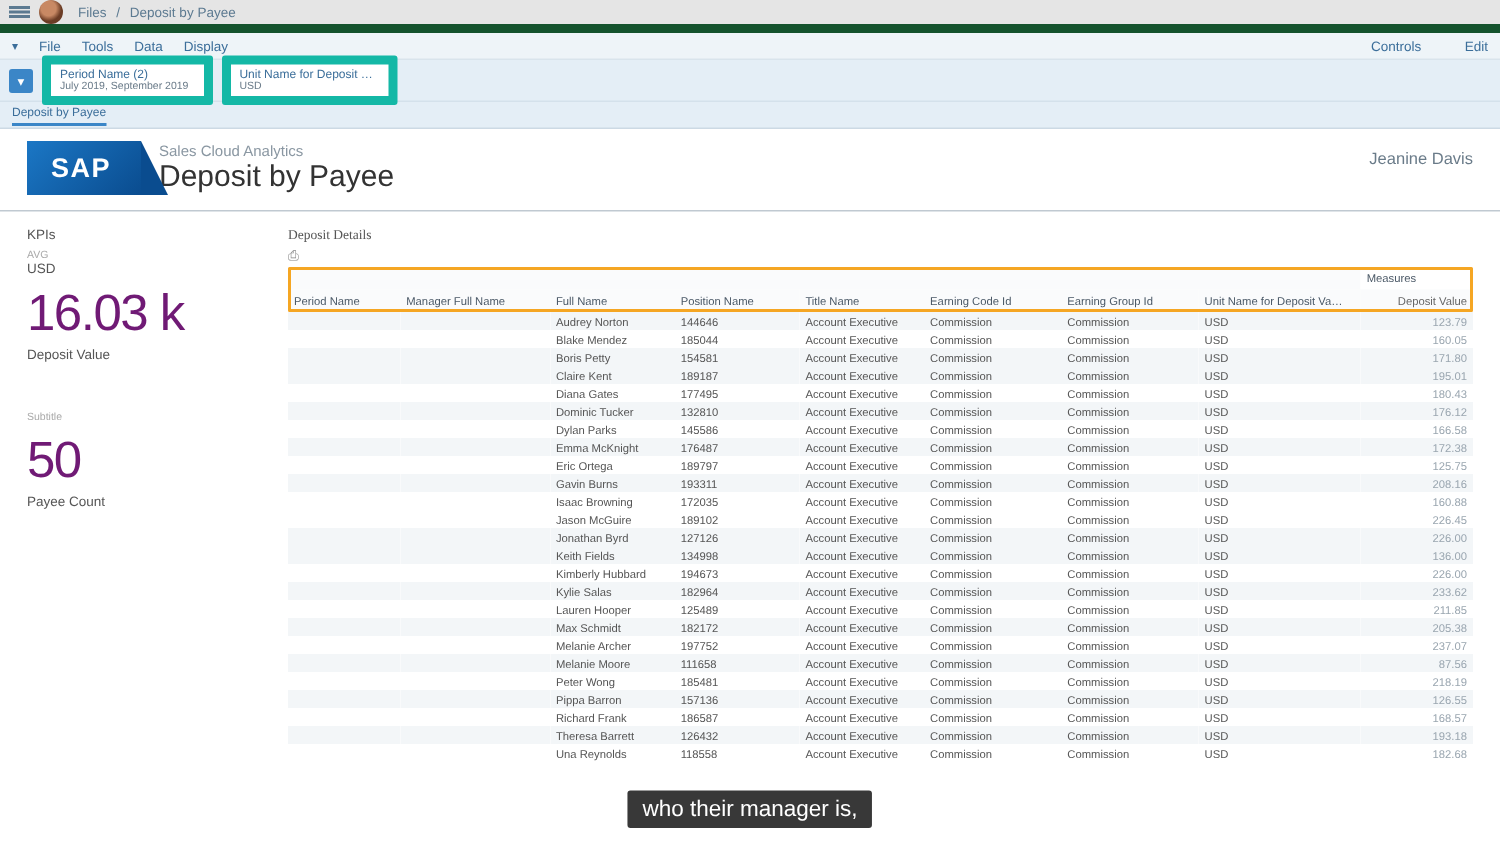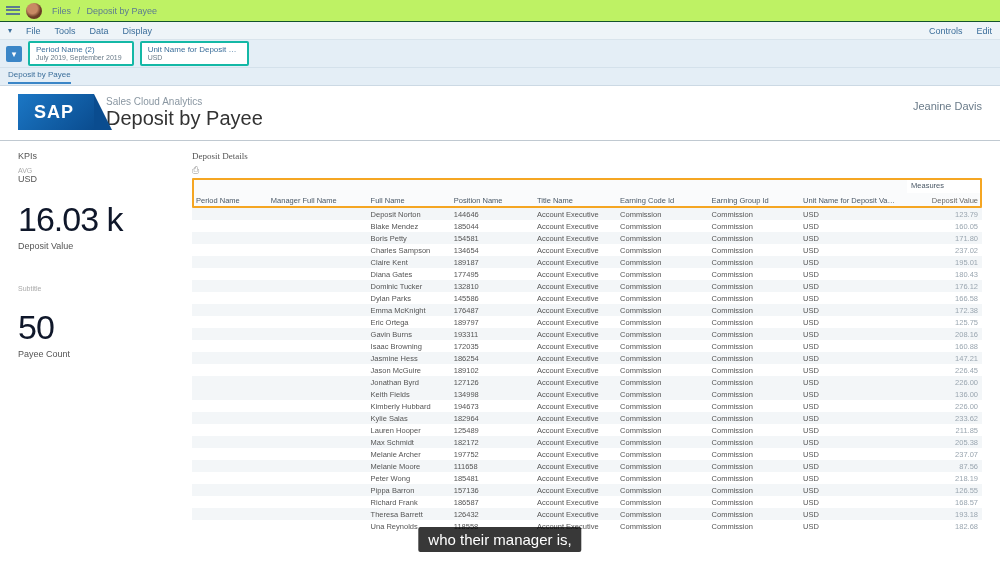--- a/index.html
+++ b/index.html
@@ -1,34 +1,34 @@
 <!DOCTYPE html>
 <html><head>
 <meta charset="utf-8">
 <style>
 * { margin:0; padding:0; box-sizing:border-box; font-family:Arial,Helvetica,sans-serif; }
 body { background:#fff; width:1000px; height:562px; overflow:hidden; position:relative; font-size:9px; color:#333; }
 
 
-.topbar { height:22px; background:#bef264; display:flex; align-items:center; padding:0 6px; border-bottom:1px solid #14532d; }
+.topbar { height:22px; background:#e5e5e5; display:flex; align-items:center; padding:0 6px; border-bottom:6px solid #14532d; }
 .hamburger { width:14px; height:14px; margin-right:6px; display:flex; flex-direction:column; justify-content:space-around; padding:2px 0; }
 .hamburger span{ height:2px; background:#5c7a91; display:block; }
 .avatar { width:16px; height:16px; border-radius:50%; background:radial-gradient(circle at 40% 35%, #c88964 35%, #6b3c25 60%); margin-right:10px; }
 .crumb { color:#5c7a91; }
 .crumb .sep{ margin:0 4px; }
 
 
 .menubar { height:18px; background:#eef4f8; display:flex; align-items:center; padding:0 8px; gap:14px; color:#3b6e9a; border-bottom:1px solid #d9e4ec;}
-.menubar .right { margin-left:auto; display:flex; gap:14px;align-items:center; }
+.menubar .right { margin-left:auto; display:flex; gap:29px;align-items:center; }
 .chev { font-size:8px; }
 
 
 .chips { height:28px; background:#e4eef6; display:flex; align-items:center; padding:0 6px; gap:6px; border-bottom:1px solid #d4e1eb;}
 .chips .icon { width:16px; height:16px; background:#3b86c7; border-radius:2px; display:flex; align-items:center; justify-content:center; color:#fff; font-size:9px;}
-.chip { background:#fff; border:2px solid #14b8a6; border-radius:2px; padding:2px 10px 2px 6px; min-width:100px;}
+.chip { background:#fff; border:6px solid #14b8a6; border-radius:2px; padding:2px 10px 2px 6px; min-width:100px;}
 .chip .t { color:#3b6e9a; font-size:8px; line-height:9px;}
 .chip .v { color:#6a7b89; font-size:7px; line-height:8px;}
 
 
 .tabrow { height:18px; background:#e4eef6; display:flex; align-items:center; padding:0 8px; border-bottom:1px solid #ccd9e4;}
 .tabrow .tab { color:#3b6e9a; font-size:8px; padding-bottom:3px; border-bottom:2px solid #3b86c7;}
 
 
 .saprow { display:flex; align-items:flex-end; padding:8px 18px 4px; gap:12px;}
 .saplogo { width:76px; height:36px; background:linear-gradient(135deg,#1b77c5 0%,#0a4c8f 100%); position:relative; display:flex; align-items:center; padding-left:16px;}
@@ -37,21 +37,21 @@
 .titleblock .sub { color:#8a97a2; font-size:10px;}
 .titleblock h1 { font-size:20px; font-weight:normal; color:#333;}
 .userright { margin-left:auto; align-self:flex-start; color:#6a7b89; font-size:11px; padding-top:6px;}
 .hr { height:1px; background:#c0c9d1; margin:6px 0 10px;}
 
 
 .main { display:flex; padding:0 18px; gap:24px;}
 .kpis { width:150px; flex-shrink:0;}
 .kpis .lbl { font-size:9px; color:#555;}
 .kpis .small { font-size:7px; color:#aaa; margin-top:6px;}
-.kpis .big { font-size:34px; color:#0f172a; font-weight:300; margin-top:16px; letter-spacing:-1px;}
+.kpis .big { font-size:34px; color:#701a75; font-weight:300; margin-top:6px; letter-spacing:-1px;}
 .kpis .desc { font-size:9px; color:#555; margin-top:2px;}
 .kpis .gap { height:28px;}
 
 .detail { flex:1; min-width:0;}
 .detail .head { font-size:9px; color:#555; margin-bottom:4px;font-family:Liberation Serif, serif;}
 .detail .pin { font-size:9px; color:#888; margin-bottom:2px; }
 
 .tablewrap { position:relative; }
 .hilite { position:absolute; left:0; right:0; top:0; height:30px; border:2px solid #f5a623; pointer-events:none; z-index:5; border-radius:1px;}
 
@@ -168,21 +168,21 @@
               <th>Earning Code Id</th>
               <th>Earning Group Id</th>
               <th>Unit Name for Deposit Va…</th>
               <th class="meas">Deposit Value</th>
             </tr>
         </thead>
         <tbody id="tbody">
             <tr class="zebra">
               <td></td>
               <td></td>
-              <td>Deposit Norton</td>
+              <td>Audrey Norton</td>
               <td>144646</td>
               <td>Account Executive</td>
               <td>Commission</td>
               <td>Commission</td>
               <td>USD</td>
               <td class="num">123.79</td>
             </tr>
             <tr>
               <td></td>
               <td></td>
@@ -198,31 +198,20 @@
               <td></td>
               <td></td>
               <td>Boris Petty</td>
               <td>154581</td>
               <td>Account Executive</td>
               <td>Commission</td>
               <td>Commission</td>
               <td>USD</td>
               <td class="num">171.80</td>
             </tr>
-            <tr>
-              <td></td>
-              <td></td>
-              <td>Charles Sampson</td>
-              <td>134654</td>
-              <td>Account Executive</td>
-              <td>Commission</td>
-              <td>Commission</td>
-              <td>USD</td>
-              <td class="num">237.02</td>
-            </tr>
             <tr class="zebra">
               <td></td>
               <td></td>
               <td>Claire Kent</td>
               <td>189187</td>
               <td>Account Executive</td>
               <td>Commission</td>
               <td>Commission</td>
               <td>USD</td>
               <td class="num">195.01</td>
@@ -296,31 +285,20 @@
             <tr>
               <td></td>
               <td></td>
               <td>Isaac Browning</td>
               <td>172035</td>
               <td>Account Executive</td>
               <td>Commission</td>
               <td>Commission</td>
               <td>USD</td>
               <td class="num">160.88</td>
-            </tr>
-            <tr class="zebra">
-              <td></td>
-              <td></td>
-              <td>Jasmine Hess</td>
-              <td>186254</td>
-              <td>Account Executive</td>
-              <td>Commission</td>
-              <td>Commission</td>
-              <td>USD</td>
-              <td class="num">147.21</td>
             </tr>
             <tr>
               <td></td>
               <td></td>
               <td>Jason McGuire</td>
               <td>189102</td>
               <td>Account Executive</td>
               <td>Commission</td>
               <td>Commission</td>
               <td>USD</td>

